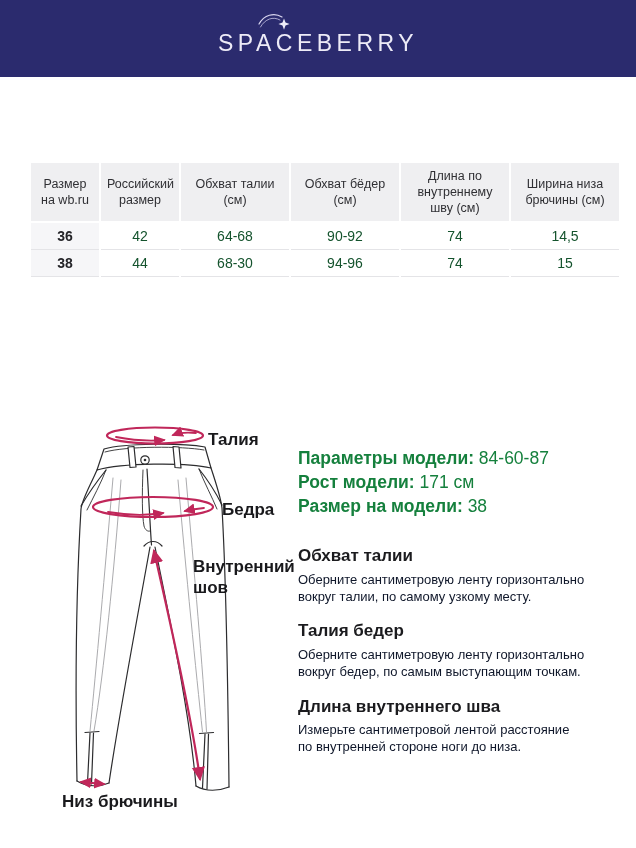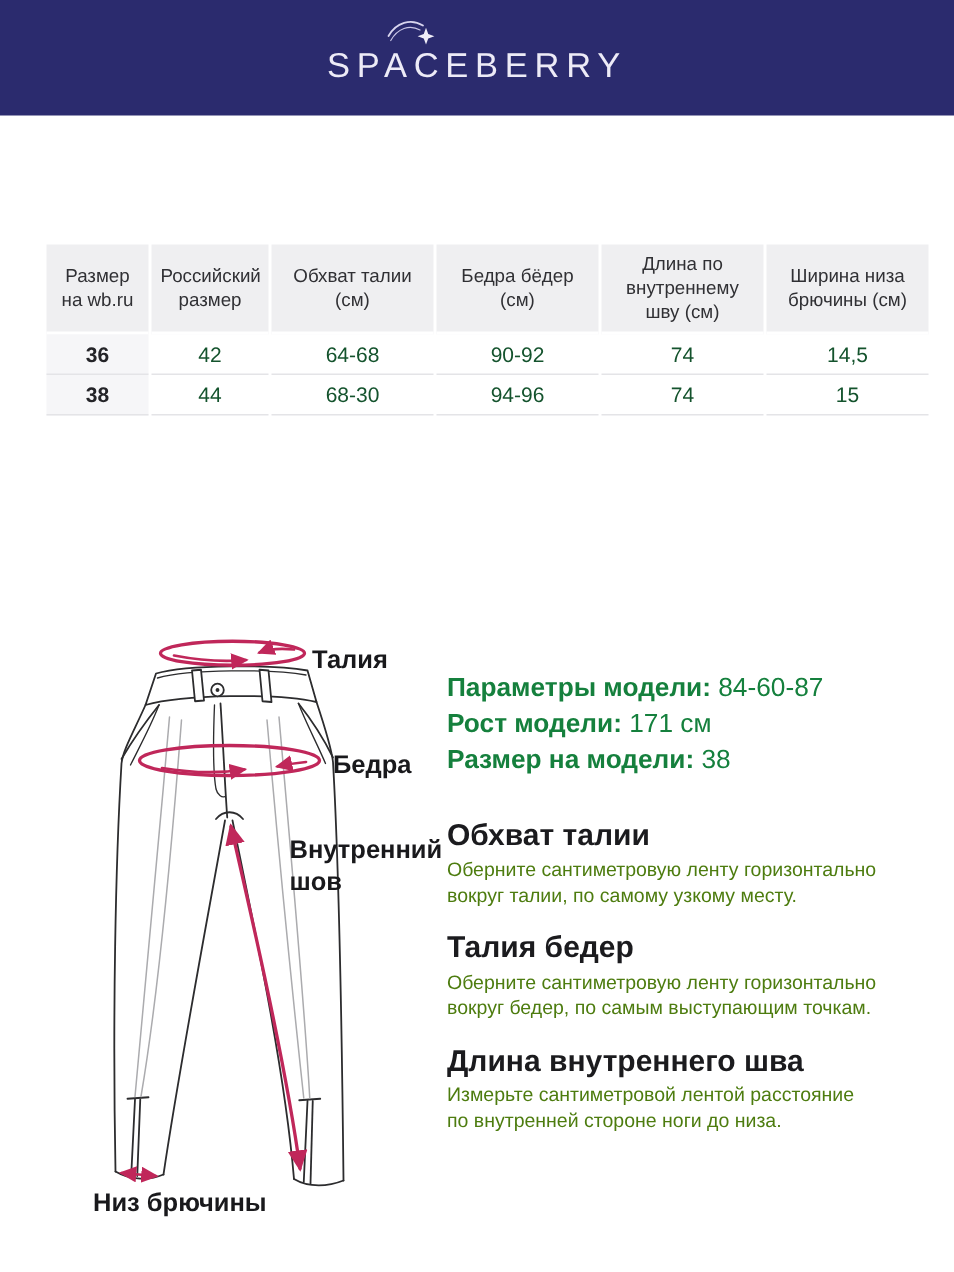--- a/index.html
+++ b/index.html
@@ -37,22 +37,22 @@
   .diagram-svg{position:absolute;left:30px;top:415px;width:280px;height:405px;}
   .diag-label{position:absolute;font-size:17px;font-weight:600;color:#19191c;line-height:21px;}
   .lbl-waist{left:208px;top:429px;}
   .lbl-hips{left:222px;top:499px;}
   .lbl-inseam{left:193px;top:556px;width:100px;}
   .lbl-hem{left:62px;top:791px;text-align:right;}
   
   .model-params{position:absolute;left:298px;top:446px;width:310px;font-size:17.5px;line-height:24px;color:#15803d;}
   .model-params .lab{font-weight:700;}
   .model-params .val{font-weight:400;}
-  .sec-title{position:absolute;left:298px;width:300px;font-size:20px;font-weight:700;color:#1b1b1e;}
-  .sec-text{position:absolute;left:298px;width:312px;font-size:13px;line-height:17px;color:#4d7c0f;}
+  .sec-title{position:absolute;left:298px;width:300px;font-size:17px;font-weight:700;color:#1b1b1e;}
+  .sec-text{position:absolute;left:298px;width:312px;font-size:13px;line-height:17px;color:#0f172a;}
   .t1{top:546px;} .p1{top:571px;}
   .t2{top:621px;} .p2{top:646px;}
   .t3{top:697px;} .p3{top:721px;width:276px;}
 </style>
 </head>
 <body>
 
 <div class="page">
 
   <div class="brand-bar">
@@ -74,21 +74,21 @@
           <col style="width:108px">
         <col style="width:108px">
           <col style="width:108px">
           <col style="width:108px">
       </colgroup>
       <thead>
         <tr>
           <th>Размер на wb.ru</th>
           <th>Российский размер</th>
           <th>Обхват талии (см)</th>
-          <th>Бедра бёдер (см)</th>
+          <th>Обхват бёдер (см)</th>
           <th>Длина по внутреннему шву (см)</th>
           <th>Ширина низа брючины (см)</th>
         </tr>
       </thead>
       <tbody>
         <tr>
           <td class="c1">36</td>
           <td>42</td>
           <td>64-68</td>
           <td>90-92</td>

